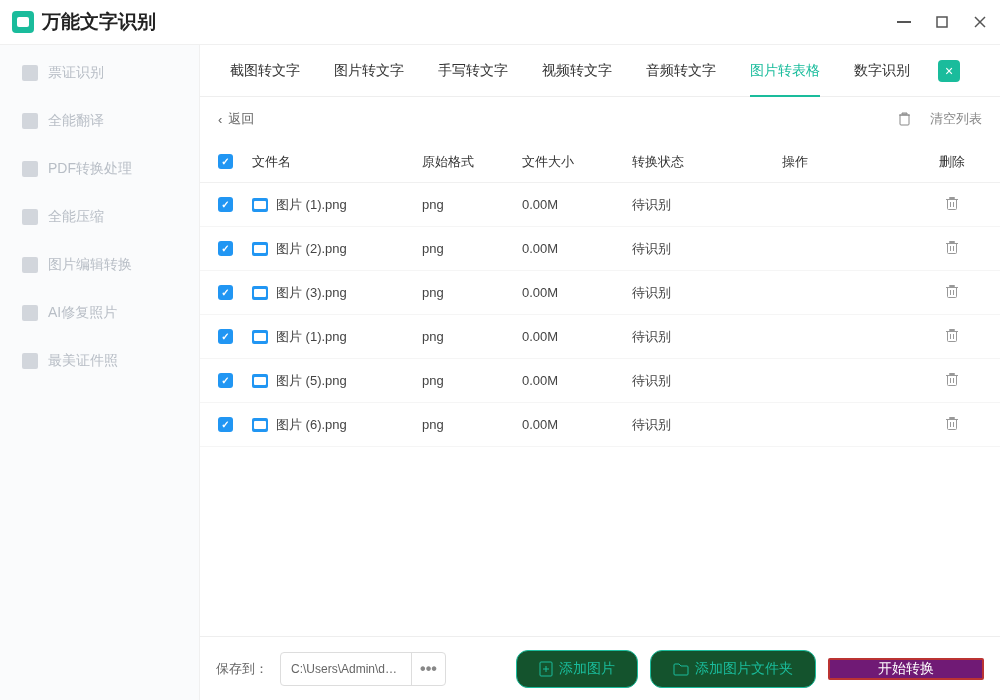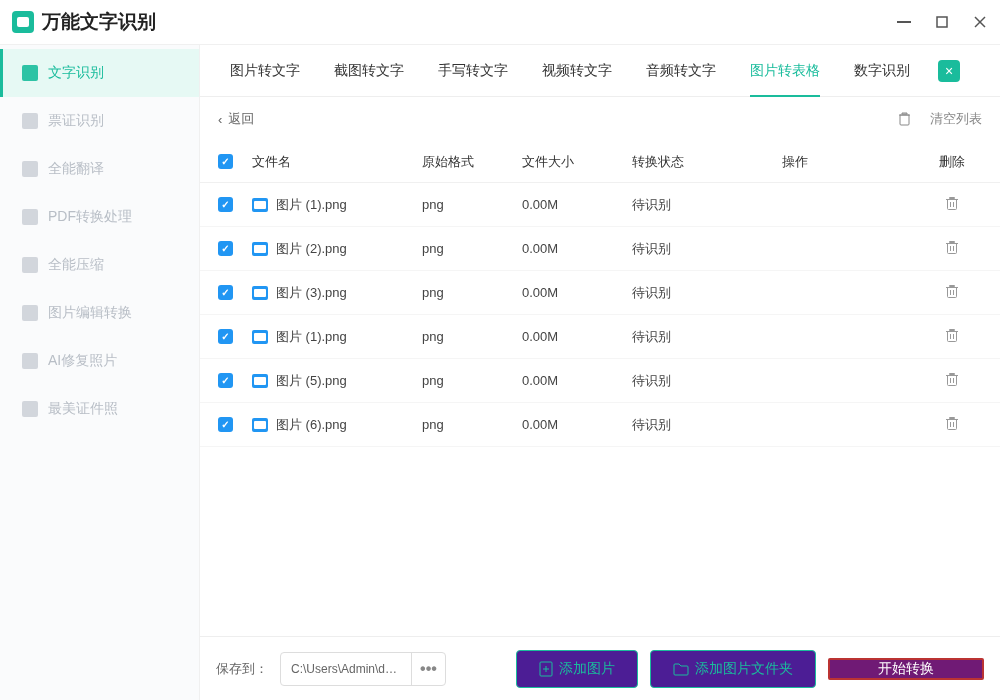--- a/index.html
+++ b/index.html
@@ -38,21 +38,21 @@
 .chk::after{content:"✓";color:#fff;font-size:10px;font-weight:bold}
 .file-ico{width:16px;height:14px;background:#2196f3;border-radius:2px;position:relative}
 .file-ico::after{content:"";position:absolute;inset:3px 2px;background:#fff;border-radius:1px}
 .trash{cursor:pointer;color:#999;display:inline-flex;justify-content:center;width:100%}
 .footer{height:64px;border-top:1px solid #eee;display:flex;align-items:center;padding:0 16px;gap:12px}
 .save-lbl{font-size:13px;color:#666}
 .path-box{display:flex;align-items:center;border:1px solid #ddd;border-radius:4px;height:34px;overflow:hidden}
 .path-txt{width:130px;padding:0 10px;font-size:12px;color:#666;white-space:nowrap;overflow:hidden;text-overflow:ellipsis}
 .path-more{width:34px;height:34px;border-left:1px solid #ddd;display:flex;align-items:center;justify-content:center;color:#888;cursor:pointer;font-weight:bold}
 .footer-spacer{flex:1}
-.btn-outline{height:38px;padding:0 22px;border:1px solid #1abc9c;color:#1abc9c;background:#4c1d95;border-radius:4px;font-size:14px;display:flex;align-items:center;gap:6px;cursor:pointer}
+.btn-outline{height:38px;padding:0 22px;border:1px solid #1abc9c;color:#1abc9c;background:#14532d;border-radius:12px;font-size:14px;display:flex;align-items:center;gap:6px;cursor:pointer}
 .btn-primary{height:22px;padding:0 48px;background:#701a75;color:#fff;border:2px solid #b33;border-radius:2px;font-size:14px;cursor:pointer}
 svg{display:block}
 </style>
 </head>
 <body>
 
 <div class="titlebar">
   <div class="logo-box">
       <div class="logo-inner"></div>
     </div>
@@ -72,24 +72,20 @@
         <svg width="12" height="12">
           <line x1="1" y1="1" x2="11" y2="11" stroke="currentColor" stroke-width="1.5"></line>
           <line x1="11" y1="1" x2="1" y2="11" stroke="currentColor" stroke-width="1.5"></line>
         </svg>
       </div>
   </div>
 </div>
 
 <div class="shell">
   <div class="sidebar" id="sidebar">
-      <div class="side-item active">
-        <div class="side-ico"></div>
-        <span>文字识别</span>
-      </div>
       <div class="side-item">
         <div class="side-ico"></div>
         <span>票证识别</span>
       </div>
       <div class="side-item">
         <div class="side-ico"></div>
         <span>全能翻译</span>
       </div>
       <div class="side-item">
         <div class="side-ico"></div>
@@ -108,22 +104,22 @@
         <span>AI修复照片</span>
       </div>
       <div class="side-item">
         <div class="side-ico"></div>
         <span>最美证件照</span>
       </div>
     </div>
 
   <div class="main">
     <div class="tabs" id="tabs">
+        <div class="tab">截图转文字</div>
         <div class="tab">图片转文字</div>
-        <div class="tab">截图转文字</div>
         <div class="tab">手写转文字</div>
         <div class="tab">视频转文字</div>
         <div class="tab">音频转文字</div>
         <div class="tab active">图片转表格</div>
         <div class="tab">数字识别</div>
         <div class="tab-close">×</div>
       </div>
 
     <div class="toolbar">
       <div class="back-btn">

